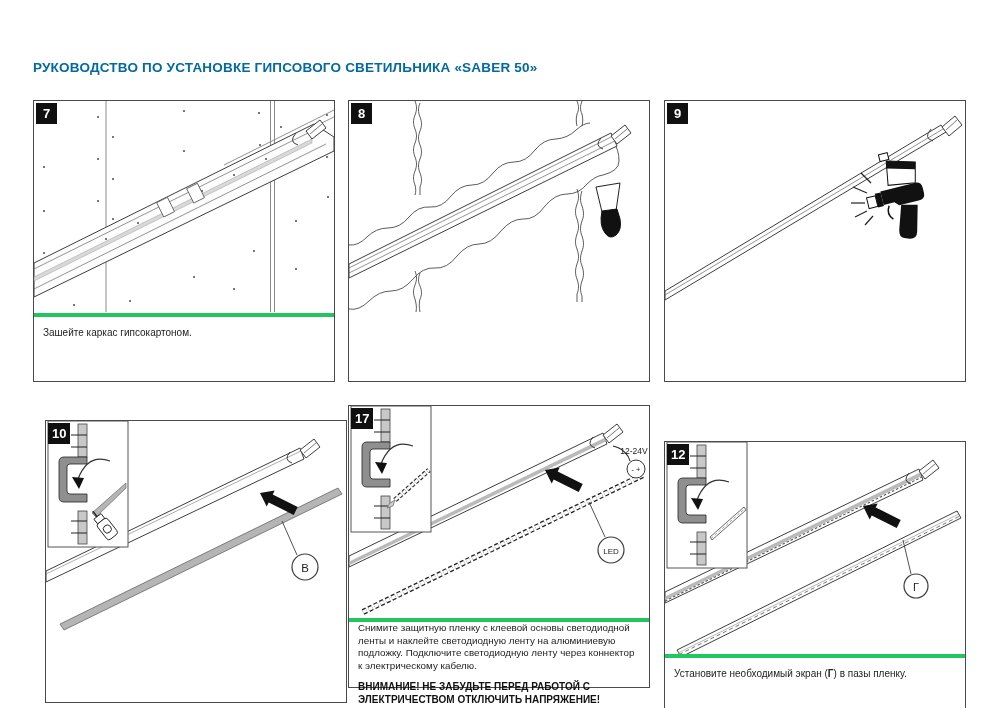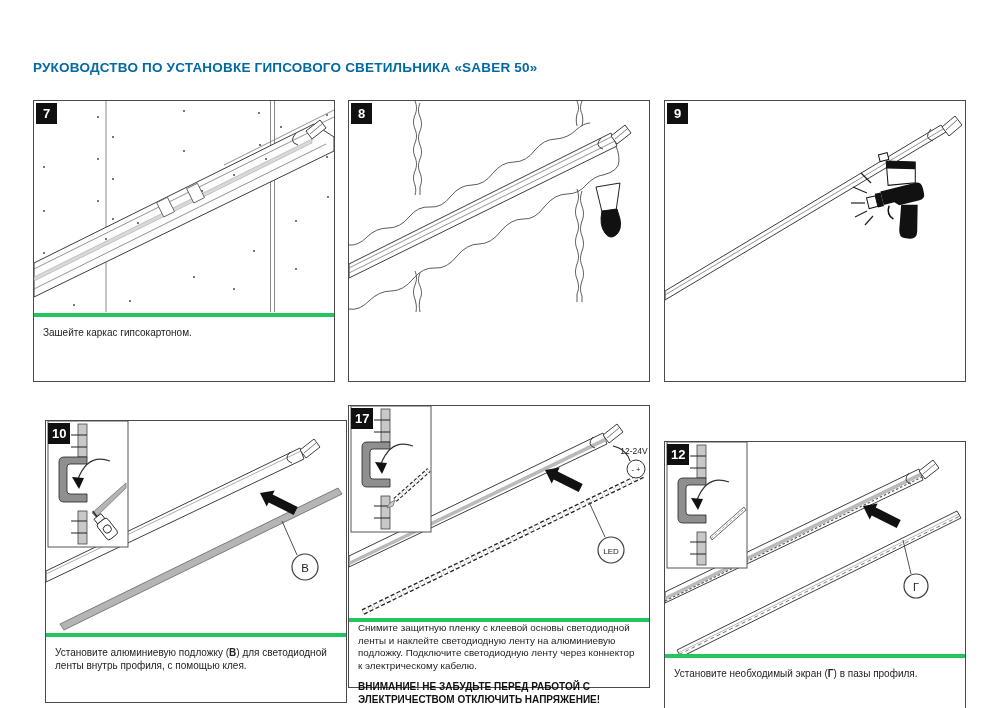--- a/index.html
+++ b/index.html
@@ -182,23 +182,20 @@
       <polygon points="26,56 33,68 38,57" fill="#111"></polygon>
       <polygon points="46,92 80,62 80,67 50,96" fill="#b5b5b5" stroke="#666" stroke-width="0.7"></polygon>
       <g transform="translate(56,102) rotate(-38)">
         <path d="M0,-8 L0,-15" stroke="#222" stroke-width="1.4"></path>
         <rect x="-4" y="-8" width="9" height="6" fill="#fff" stroke="#222" stroke-width="0.9"></rect>
         <rect x="-6" y="-2" width="13" height="20" rx="3" fill="#fff" stroke="#222" stroke-width="0.9"></rect>
         <circle cx="0.5" cy="8" r="4" fill="#fff" stroke="#222" stroke-width="0.9"></circle>
       </g>
     </g>
   </svg>
-  <div class="caption">
-      <p><span>Установите алюминиевую подложку (</span><span style="font-weight: bold;">В</span><span>) для светодиодной ленты внутрь профиля, с помощью клея.</span></p>
-    </div>
 </div>
 
 <div class="panel" id="p11">
   <div class="badge">17</div>
   <svg class="illus" viewBox="0 0 300 212">
     <g>
       <polygon points="0,150 254,27 258,38 0,161" fill="#fff" stroke="#3d3d3d" stroke-width="1"></polygon>
       <polygon points="0,156 256,32 257,35 0,159" fill="#bbb" stroke="#999" stroke-width="0.4"></polygon>
       <polygon points="254,29 268,18 274,26 260,37" fill="#fff" stroke="#3d3d3d" stroke-width="1"></polygon>
       <line x1="258" y1="32" x2="270" y2="22" stroke="#3d3d3d" stroke-width="0.7"></line>
@@ -281,15 +278,15 @@
       <path d="M41,36 L18,36 Q13,36 13,41 L13,76 Q13,81 18,81 L41,81 L41,73 L24,73 Q21,73 21,70 L21,46 Q21,43 24,43 L41,43 Z" fill="#8f8f8f" stroke="#222" stroke-width="0.8"></path>
       <path d="M64,40 Q42,32 32,58" fill="none" stroke="#333" stroke-width="1.3"></path>
       <polygon points="26,56 33,68 38,57" fill="#111"></polygon>
       <g>
         <polygon points="45,95 79,65 81,68 47,98" fill="#fff" stroke="#444" stroke-width="0.8"></polygon>
         <line x1="46" y1="96.5" x2="80" y2="66.5" stroke="#888" stroke-width="0.8" stroke-dasharray="3,2"></line>
       </g>
     </g>
   </svg>
   <div class="caption">
-      <p><span>Установите необходимый экран (</span><span style="font-weight: bold;">Г</span><span>) в пазы профиля.</span></p>
+      <p><span>Установите необходимый экран (</span><span style="font-weight: bold;">Г</span><span>) в пазы пленку.</span></p>
     </div>
 </div>
 
 </body></html>

